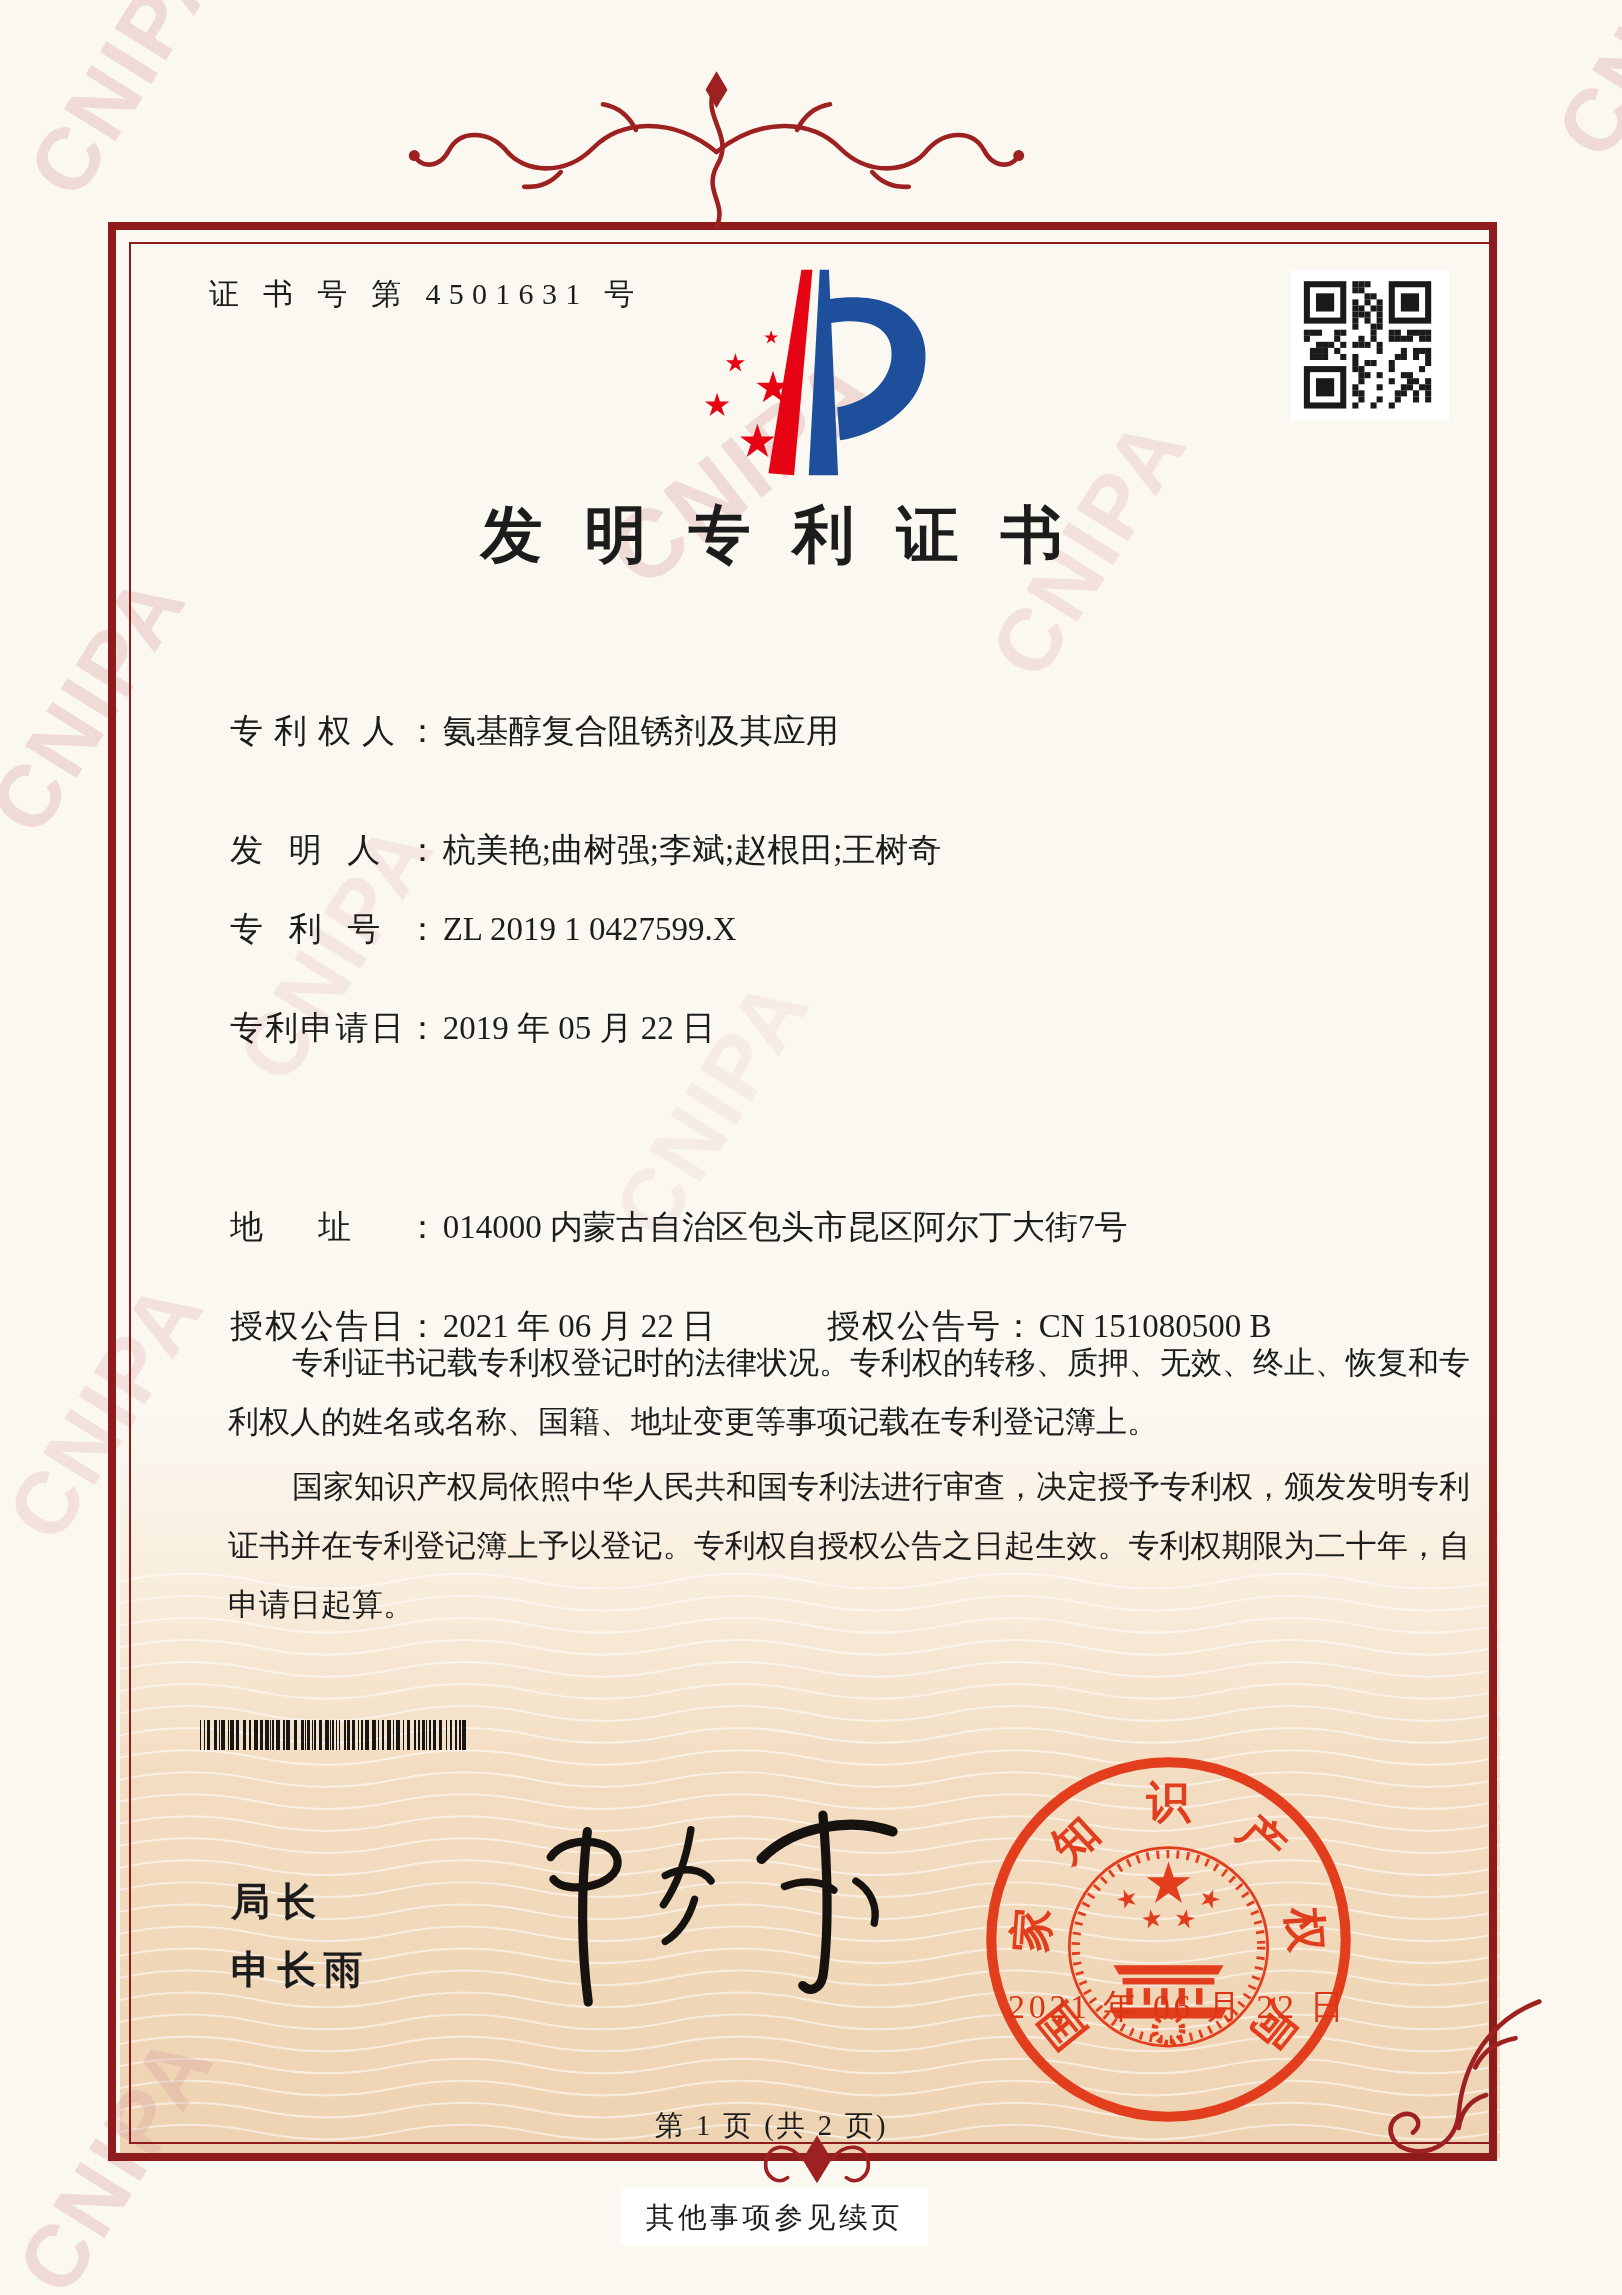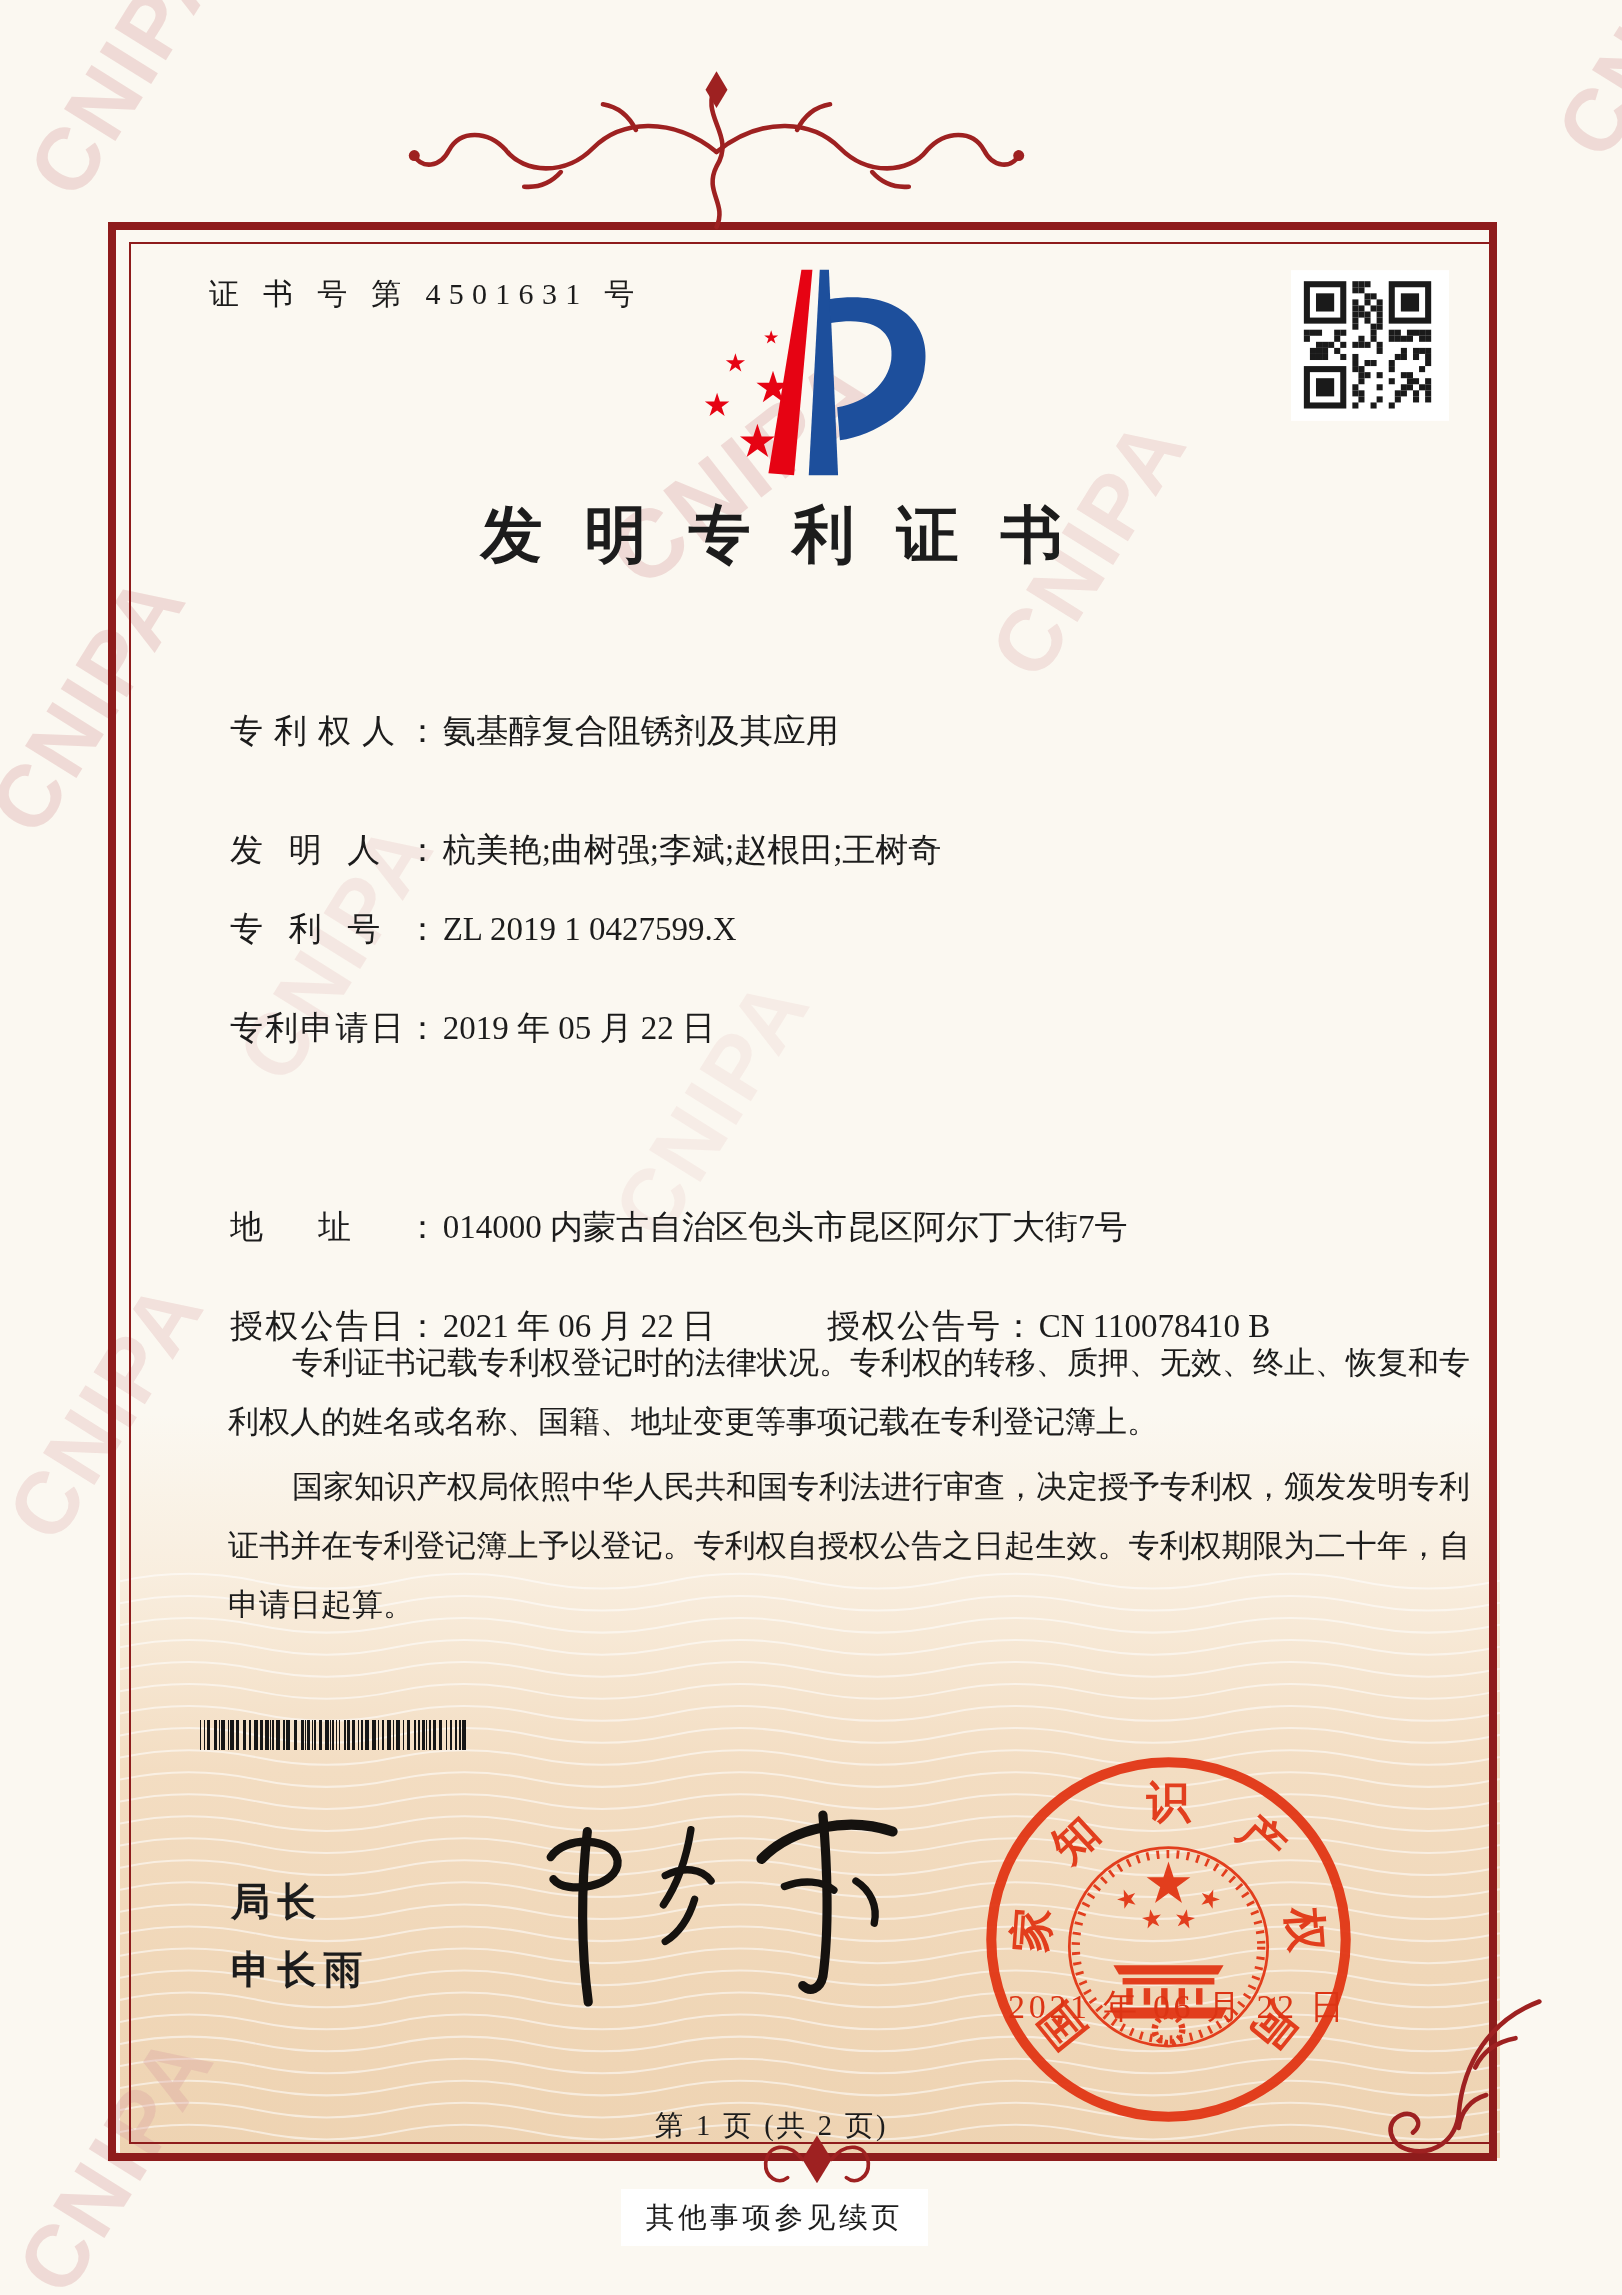--- a/index.html
+++ b/index.html
@@ -285,21 +285,21 @@
   </div>
   <div class="frow" style="top:1006px;">
     <span class="flabel">专利申请日：</span><span class="fvalue">2019 年 05 月 22 日</span>
   </div>
   <div class="frow" style="top:1205px;">
     <span class="flabel">地址：</span><span class="fvalue">014000 内蒙古自治区包头市昆区阿尔丁大街7号</span>
   </div>
   <div class="frow" style="top:1304px;width:1249px;">
     <span class="flabel">授权公告日：</span><span class="fvalue">2021 年 06 月 22 日</span>
     <span class="pair2">
-      <span class="flabel2">授权公告号：</span><span class="fvalue">CN 110078410 B</span>
+      <span class="flabel2">授权公告号：</span><span class="fvalue">CN 151080500 B</span>
     </span>
   </div>
 
   <div class="paras">
     <p>专利证书记载专利权登记时的法律状况。专利权的转移、质押、无效、终止、恢复和专利权人的姓名或名称、国籍、地址变更等事项记载在专利登记簿上。</p>
     <p>国家知识产权局依照中华人民共和国专利法进行审查，决定授予专利权，颁发发明专利证书并在专利登记簿上予以登记。专利权自授权公告之日起生效。专利权期限为二十年，自申请日起算。</p>
   </div>
 
   <div class="barcode" id="barcode"><i style="width: 0.9px; background: rgb(22, 22, 22);"></i><i style="width: 2.8px; background: transparent;"></i><i style="width: 1.8px; background: rgb(22, 22, 22);"></i><i style="width: 1.8px; background: transparent;"></i><i style="width: 2.8px; background: rgb(22, 22, 22);"></i><i style="width: 3.7px; background: transparent;"></i><i style="width: 2.8px; background: rgb(22, 22, 22);"></i><i style="width: 2.8px; background: transparent;"></i><i style="width: 0.9px; background: rgb(22, 22, 22);"></i><i style="width: 0.9px; background: transparent;"></i><i style="width: 3.7px; background: rgb(22, 22, 22);"></i><i style="width: 2.8px; background: transparent;"></i><i style="width: 1.8px; background: rgb(22, 22, 22);"></i><i style="width: 0.9px; background: transparent;"></i><i style="width: 3.7px; background: rgb(22, 22, 22);"></i><i style="width: 1.8px; background: transparent;"></i><i style="width: 3.7px; background: rgb(22, 22, 22);"></i><i style="width: 3.7px; background: transparent;"></i><i style="width: 2.8px; background: rgb(22, 22, 22);"></i><i style="width: 2.8px; background: transparent;"></i><i style="width: 1.8px; background: rgb(22, 22, 22);"></i><i style="width: 3.7px; background: transparent;"></i><i style="width: 3.7px; background: rgb(22, 22, 22);"></i><i style="width: 1.8px; background: transparent;"></i><i style="width: 3.7px; background: rgb(22, 22, 22);"></i><i style="width: 1.8px; background: transparent;"></i><i style="width: 3.7px; background: rgb(22, 22, 22);"></i><i style="width: 0.9px; background: transparent;"></i><i style="width: 0.9px; background: rgb(22, 22, 22);"></i><i style="width: 1.8px; background: transparent;"></i><i style="width: 1.8px; background: rgb(22, 22, 22);"></i><i style="width: 1.8px; background: transparent;"></i><i style="width: 3.7px; background: rgb(22, 22, 22);"></i><i style="width: 2.8px; background: transparent;"></i><i style="width: 2.8px; background: rgb(22, 22, 22);"></i><i style="width: 0.9px; background: transparent;"></i><i style="width: 3.7px; background: rgb(22, 22, 22);"></i><i style="width: 3.7px; background: transparent;"></i><i style="width: 3.7px; background: rgb(22, 22, 22);"></i><i style="width: 3.7px; background: transparent;"></i><i style="width: 2.8px; background: rgb(22, 22, 22);"></i><i style="width: 0.9px; background: transparent;"></i><i style="width: 0.9px; background: rgb(22, 22, 22);"></i><i style="width: 1.8px; background: transparent;"></i><i style="width: 2.8px; background: rgb(22, 22, 22);"></i><i style="width: 1.8px; background: transparent;"></i><i style="width: 0.9px; background: rgb(22, 22, 22);"></i><i style="width: 0.9px; background: transparent;"></i><i style="width: 1.8px; background: rgb(22, 22, 22);"></i><i style="width: 3.7px; background: transparent;"></i><i style="width: 2.8px; background: rgb(22, 22, 22);"></i><i style="width: 2.8px; background: transparent;"></i><i style="width: 3.7px; background: rgb(22, 22, 22);"></i><i style="width: 1.8px; background: transparent;"></i><i style="width: 0.9px; background: rgb(22, 22, 22);"></i><i style="width: 0.9px; background: transparent;"></i><i style="width: 1.8px; background: rgb(22, 22, 22);"></i><i style="width: 1.8px; background: transparent;"></i><i style="width: 0.9px; background: rgb(22, 22, 22);"></i><i style="width: 2.8px; background: transparent;"></i><i style="width: 0.9px; background: rgb(22, 22, 22);"></i><i style="width: 3.7px; background: transparent;"></i><i style="width: 1.8px; background: rgb(22, 22, 22);"></i><i style="width: 0.9px; background: transparent;"></i><i style="width: 0.9px; background: rgb(22, 22, 22);"></i><i style="width: 0.9px; background: transparent;"></i><i style="width: 1.8px; background: rgb(22, 22, 22);"></i><i style="width: 1.8px; background: transparent;"></i><i style="width: 2.8px; background: rgb(22, 22, 22);"></i><i style="width: 2.8px; background: transparent;"></i><i style="width: 0.9px; background: rgb(22, 22, 22);"></i><i style="width: 2.8px; background: transparent;"></i><i style="width: 1.8px; background: rgb(22, 22, 22);"></i><i style="width: 1.8px; background: transparent;"></i><i style="width: 3.7px; background: rgb(22, 22, 22);"></i><i style="width: 3.7px; background: transparent;"></i><i style="width: 3.7px; background: rgb(22, 22, 22);"></i><i style="width: 1.8px; background: transparent;"></i><i style="width: 0.9px; background: rgb(22, 22, 22);"></i><i style="width: 3.7px; background: transparent;"></i><i style="width: 1.8px; background: rgb(22, 22, 22);"></i><i style="width: 2.8px; background: transparent;"></i><i style="width: 3.7px; background: rgb(22, 22, 22);"></i><i style="width: 2.8px; background: transparent;"></i><i style="width: 0.9px; background: rgb(22, 22, 22);"></i><i style="width: 1.8px; background: transparent;"></i><i style="width: 3.7px; background: rgb(22, 22, 22);"></i><i style="width: 2.8px; background: transparent;"></i><i style="width: 1.8px; background: rgb(22, 22, 22);"></i><i style="width: 2.8px; background: transparent;"></i><i style="width: 2.8px; background: rgb(22, 22, 22);"></i><i style="width: 3.7px; background: transparent;"></i><i style="width: 2.8px; background: rgb(22, 22, 22);"></i><i style="width: 1.8px; background: transparent;"></i><i style="width: 1.8px; background: rgb(22, 22, 22);"></i><i style="width: 1.8px; background: transparent;"></i><i style="width: 2.8px; background: rgb(22, 22, 22);"></i><i style="width: 0.9px; background: transparent;"></i><i style="width: 0.9px; background: rgb(22, 22, 22);"></i><i style="width: 2.8px; background: transparent;"></i><i style="width: 1.8px; background: rgb(22, 22, 22);"></i><i style="width: 1.8px; background: transparent;"></i><i style="width: 2.8px; background: rgb(22, 22, 22);"></i><i style="width: 3.7px; background: transparent;"></i><i style="width: 2.8px; background: rgb(22, 22, 22);"></i><i style="width: 3.7px; background: transparent;"></i><i style="width: 0.9px; background: rgb(22, 22, 22);"></i><i style="width: 3.7px; background: transparent;"></i><i style="width: 1.8px; background: rgb(22, 22, 22);"></i><i style="width: 2.8px; background: transparent;"></i><i style="width: 1.8px; background: rgb(22, 22, 22);"></i><i style="width: 1.8px; background: transparent;"></i><i style="width: 2.8px; background: rgb(22, 22, 22);"></i><i style="width: 0.9px; background: transparent;"></i><i style="width: 3.7px; background: rgb(22, 22, 22);"></i><i style="width: 1.8px; background: transparent;"></i></div>
 

